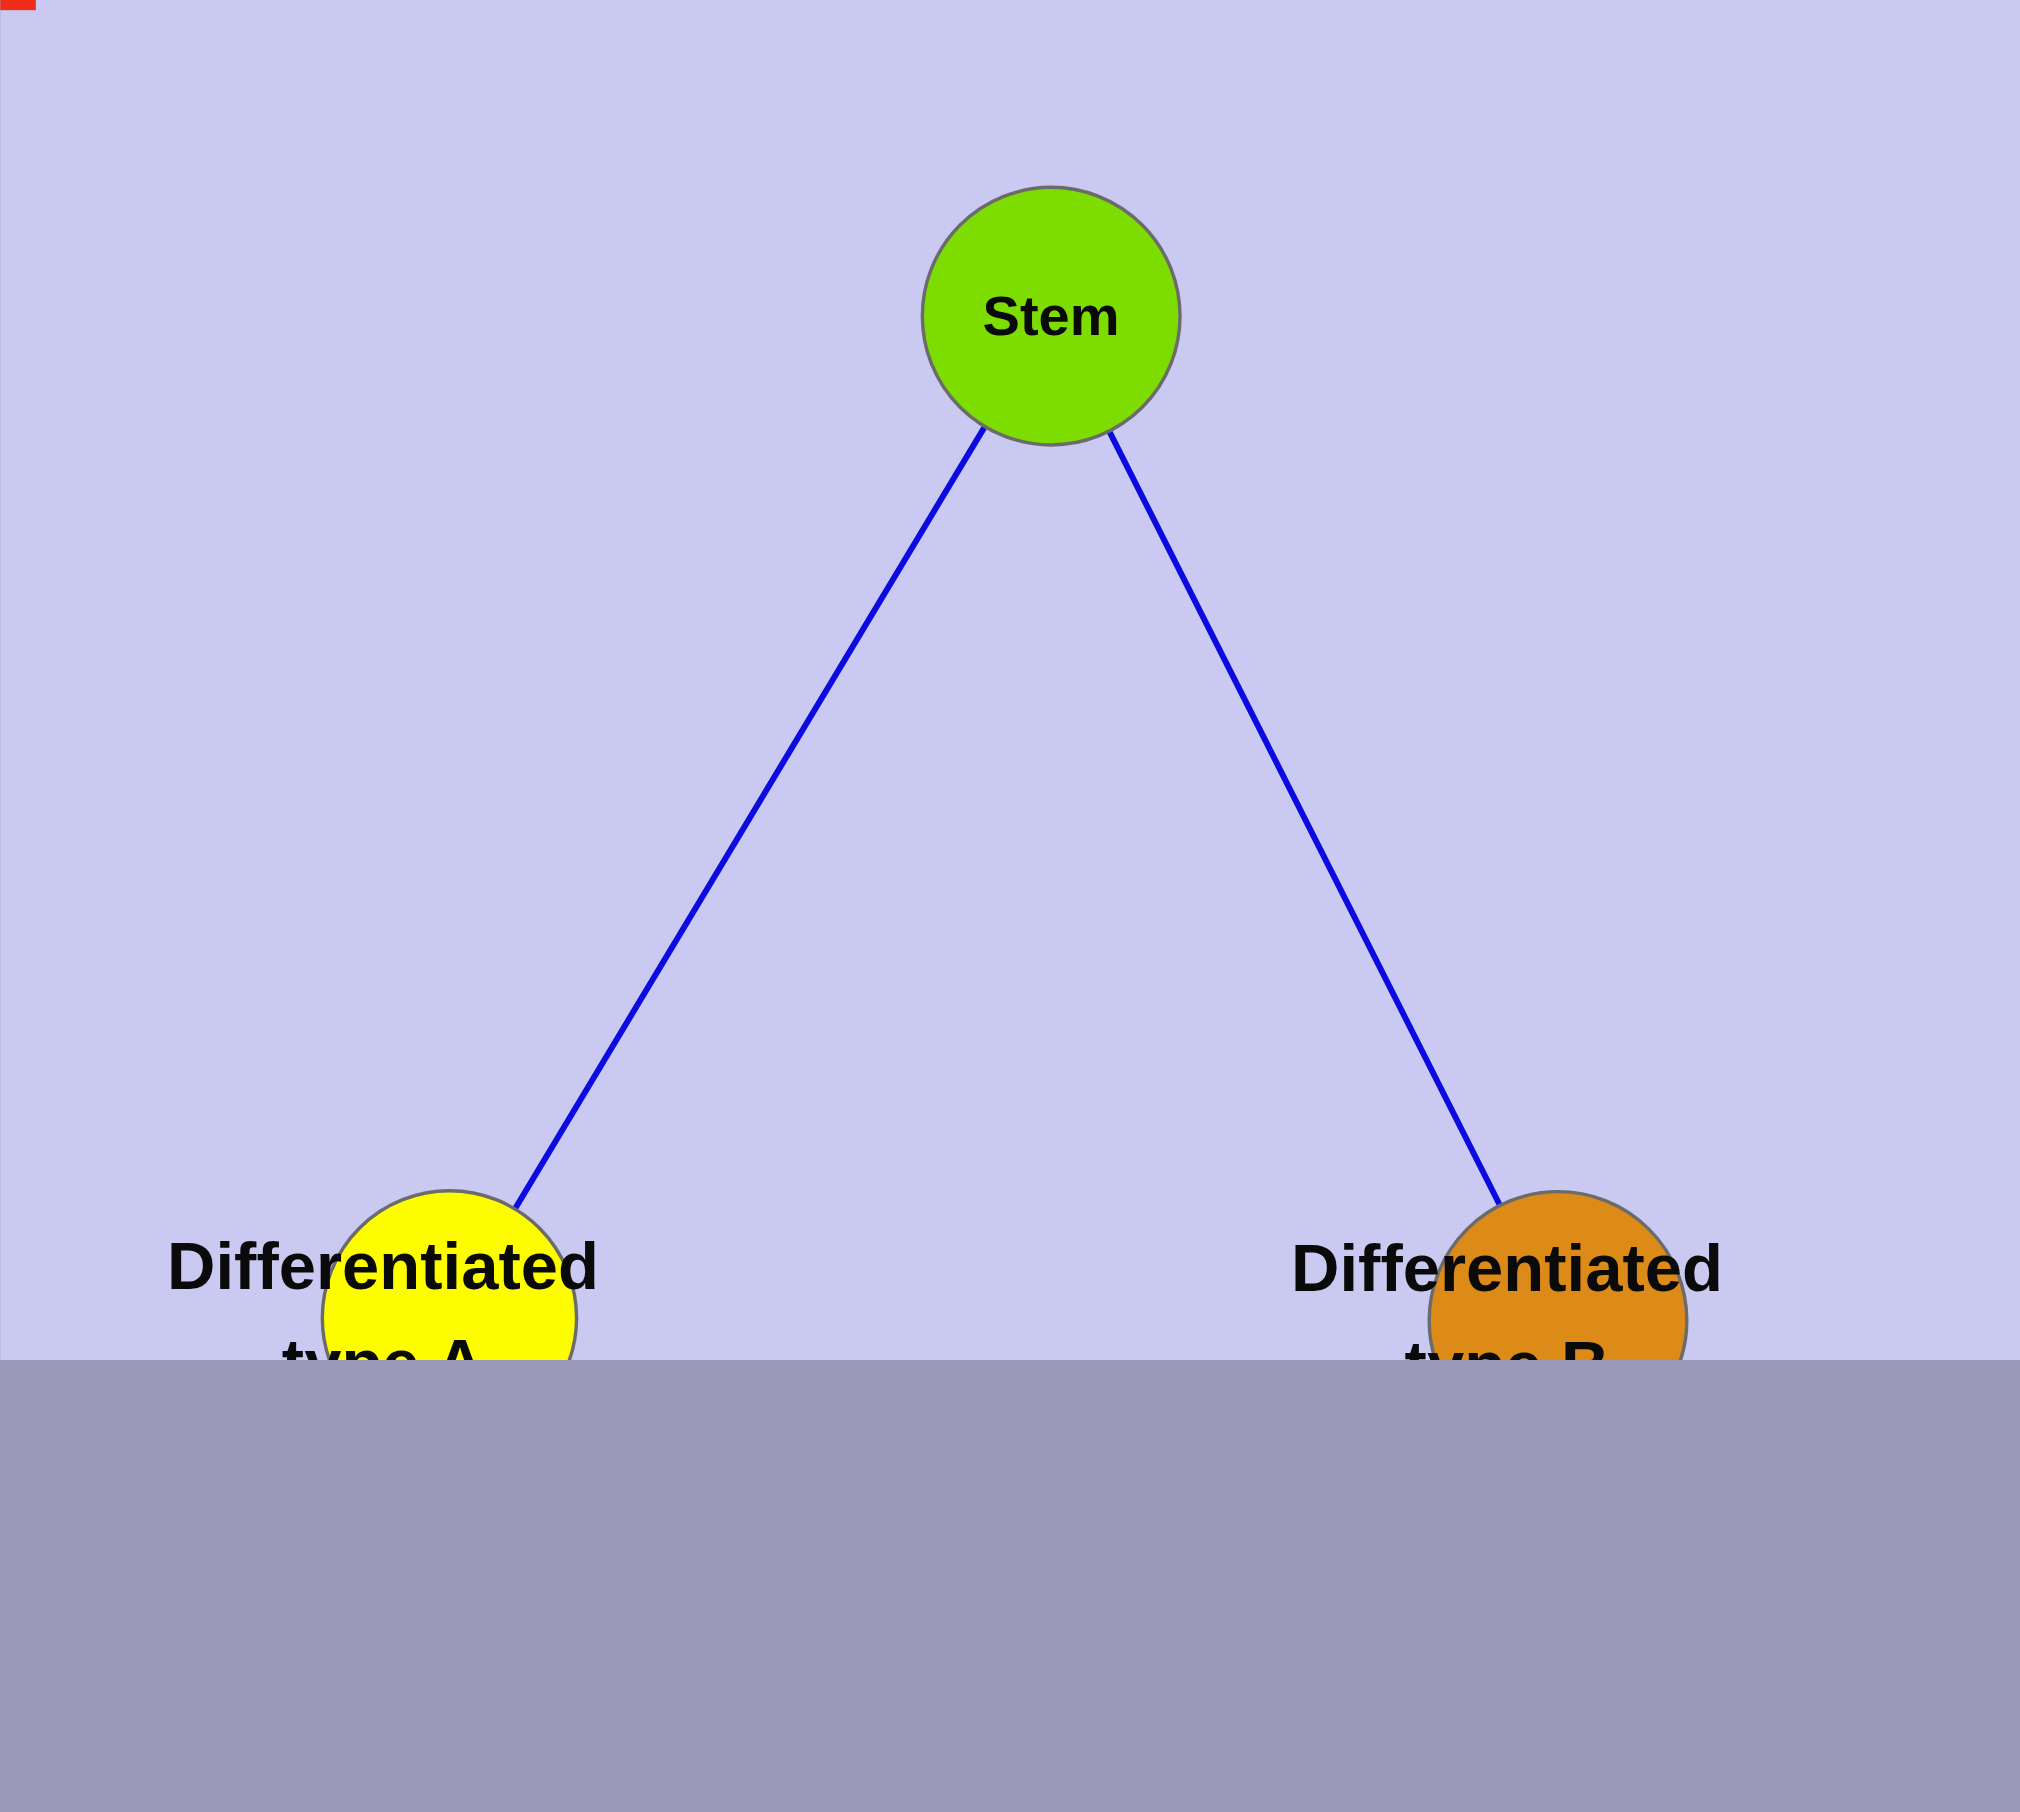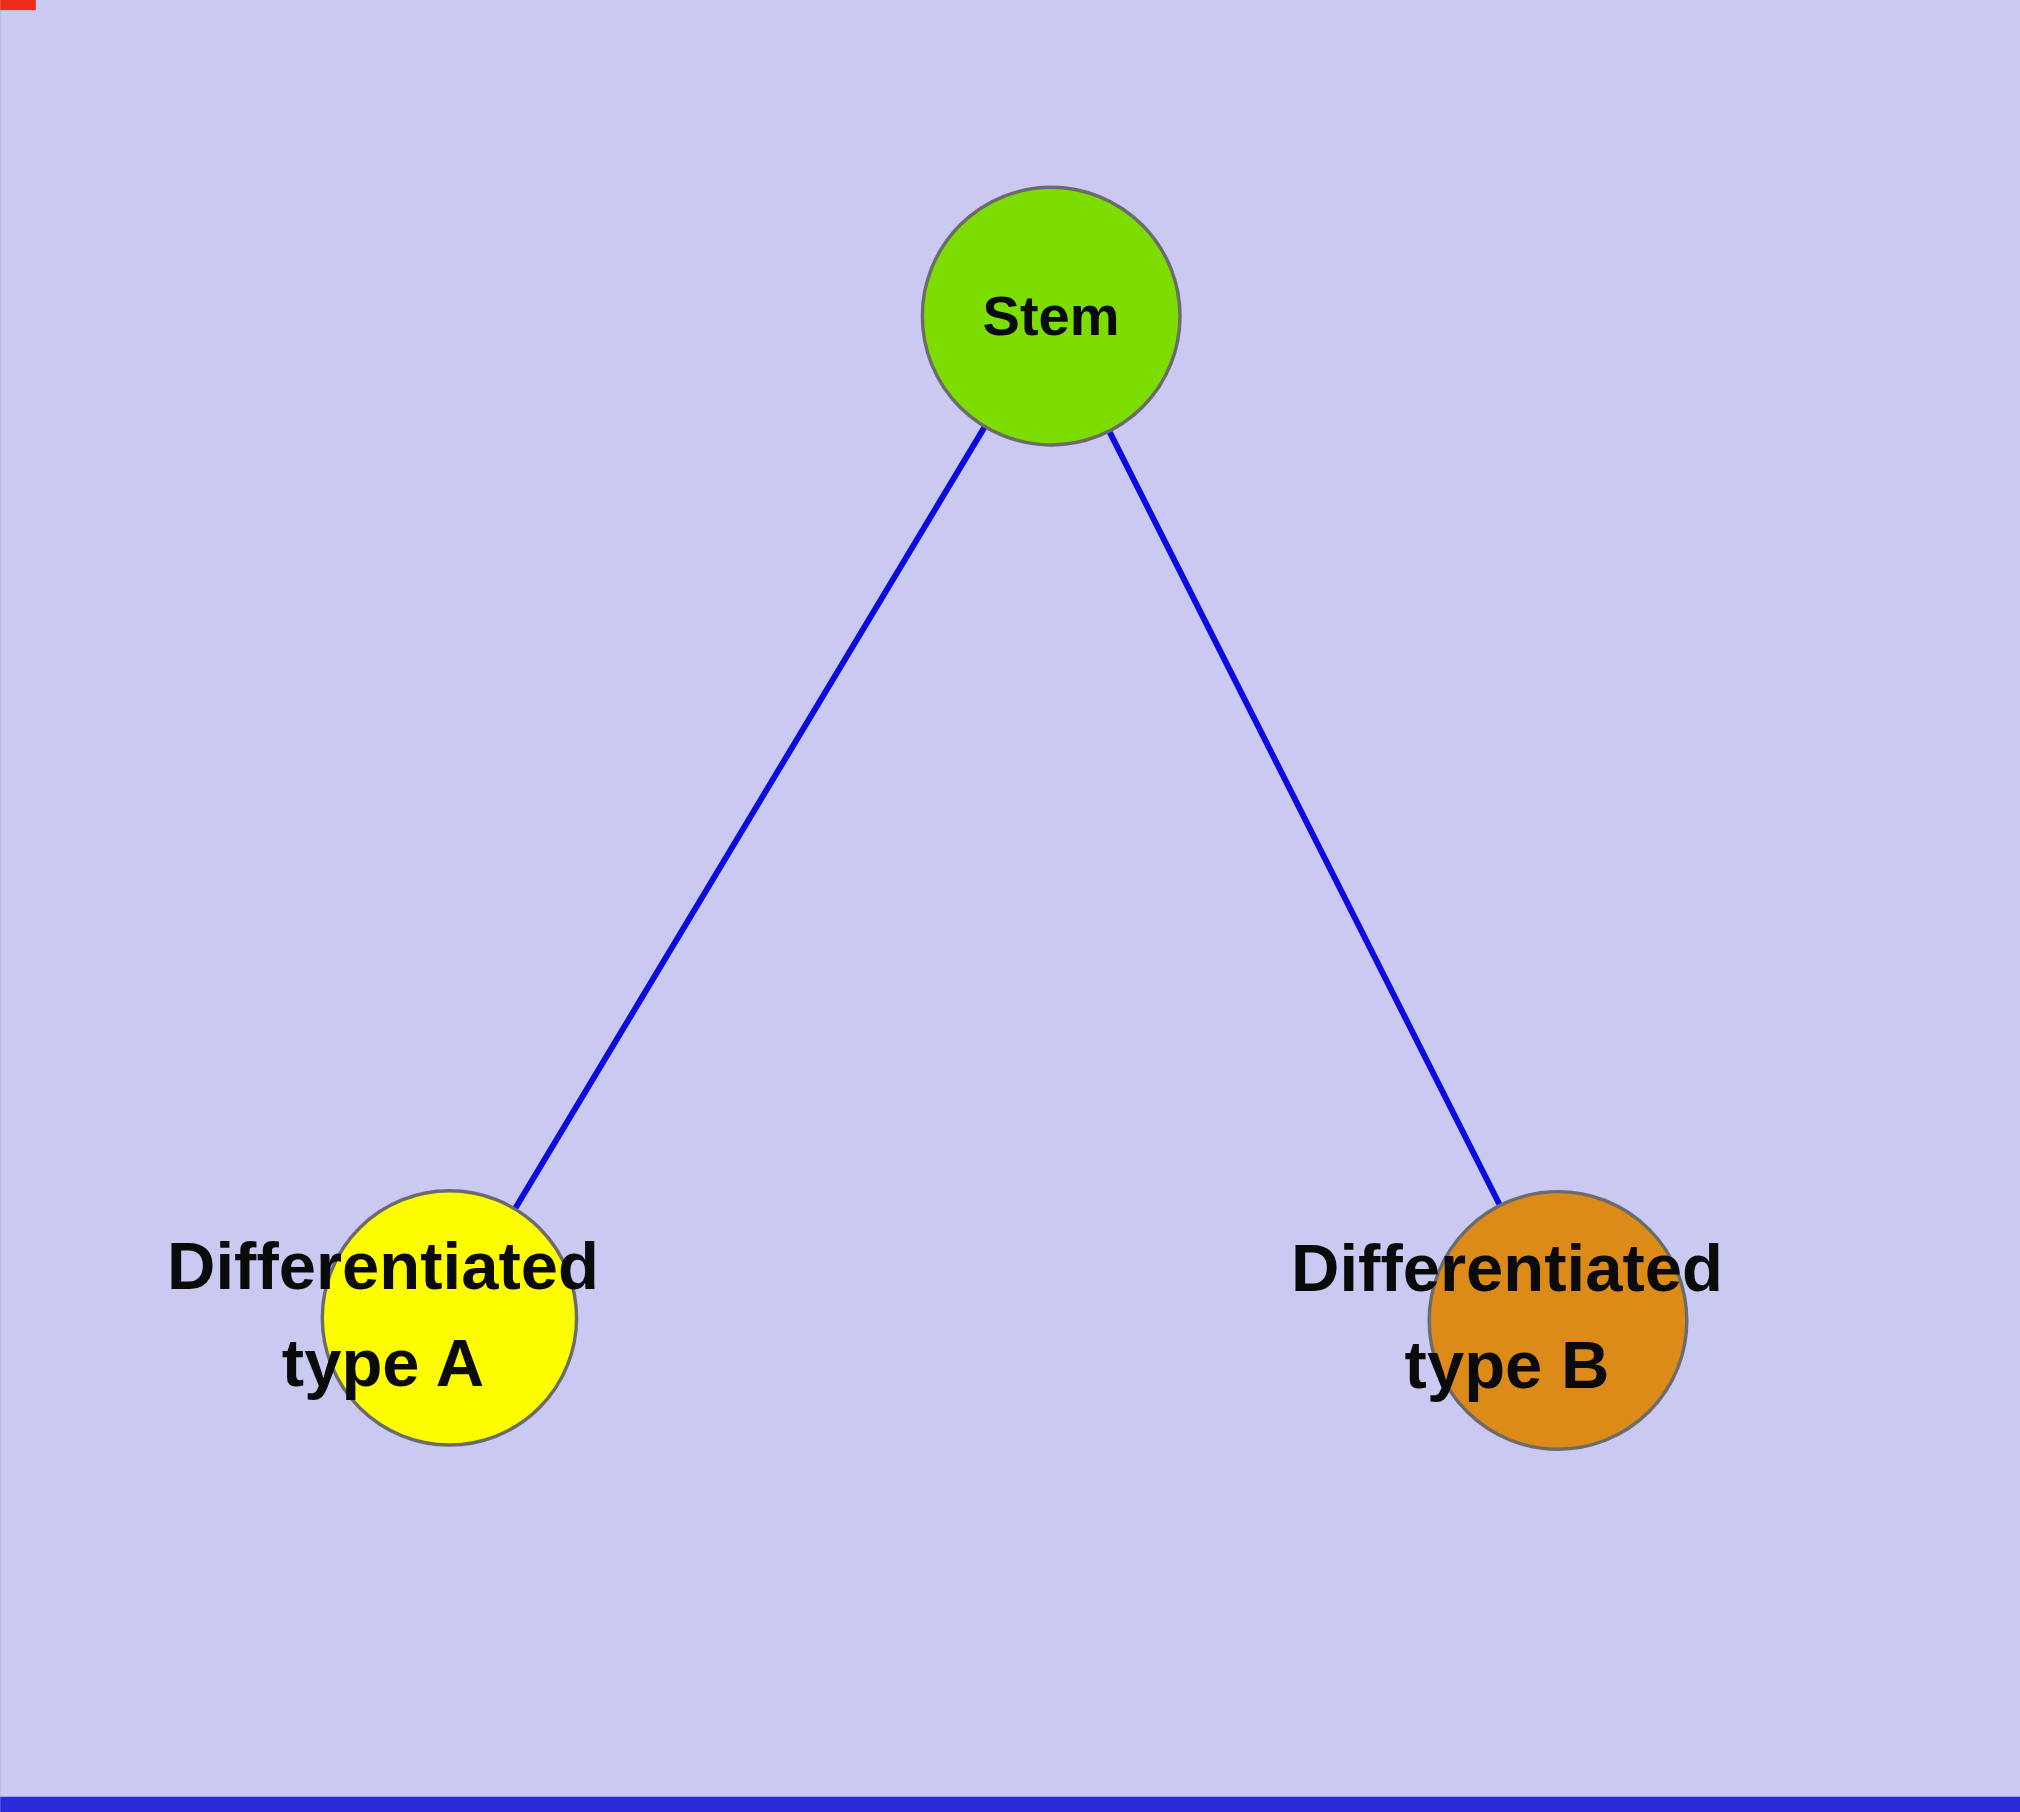--- a/index.html
+++ b/index.html
@@ -4,21 +4,21 @@
 <style>
   html, body {
     margin: 0;
     padding: 0;
     background: #9a9ab8;
     font-family: "Liberation Sans", "DejaVu Sans", sans-serif;
   }
   .stage {
     position: relative;
     width: 2021px;
-    height: 1812px;
+    height: 1360px;
     overflow: hidden;
   }
   .stage svg {
     position: absolute;
     left: 0;
     top: 0;
     display: block;
   }
   .edge {
     stroke-width: 7px;

